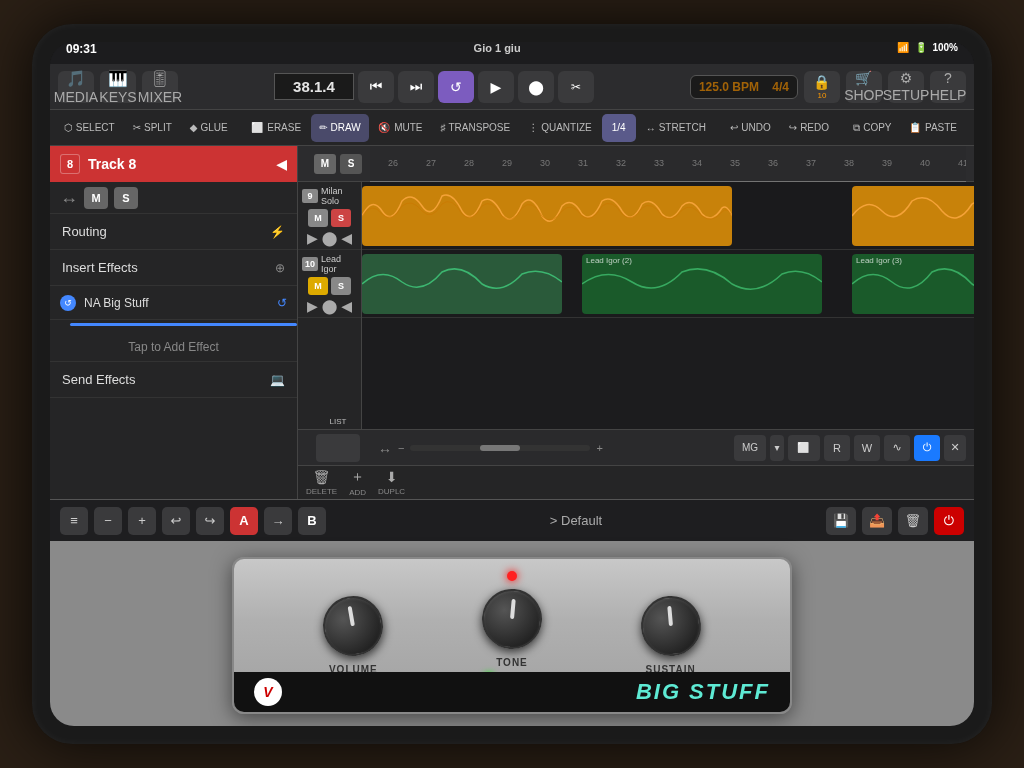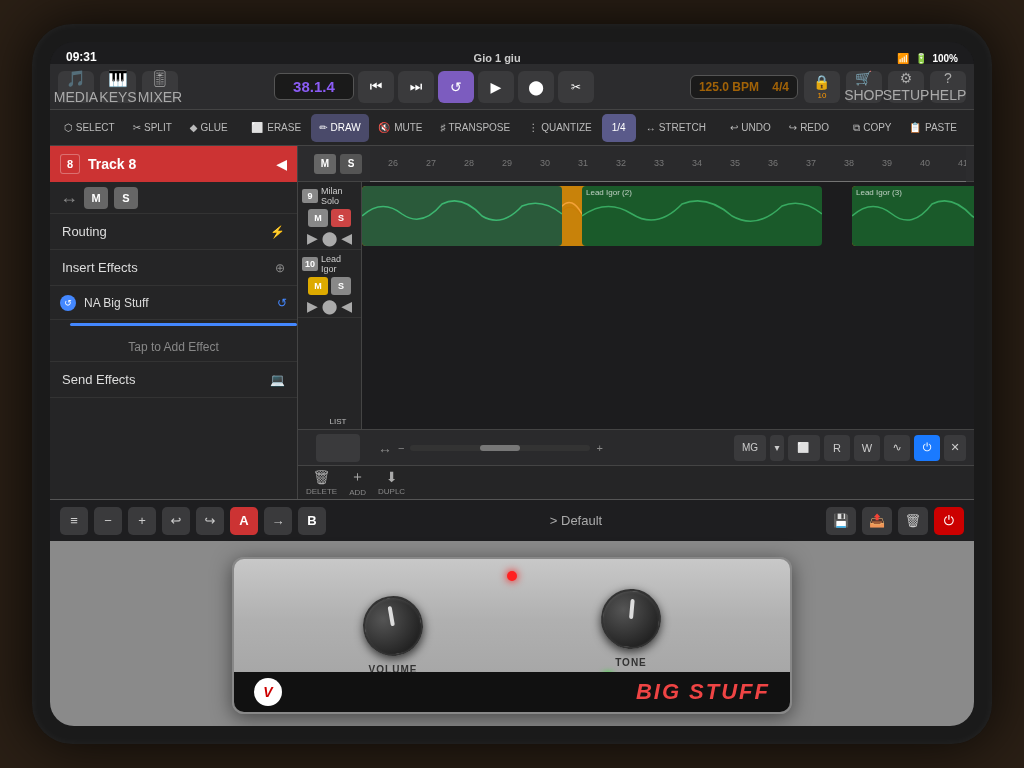--- a/index.html
+++ b/index.html
@@ -32,21 +32,21 @@
       overflow: hidden;
       display: flex;
       flex-direction: column;
     }
 
     
     .status-bar {
       height: 22px;
       background: #1c1c1e;
       display: flex;
-      align-items: flex-end;
+      align-items: flex-start;
       justify-content: space-between;
       padding: 0 16px;
       font-size: 11px;
       color: white;
       font-weight: 600;
       flex-shrink: 0;
     }
 
     .status-right {
       display: flex;
@@ -93,23 +93,23 @@
       color: white;
     }
 
     .transport-btn small {
       font-size: 14px;
     }
 
     .position-display {
       background: #1a1a1a;
       border: 1px solid #555;
-      border-radius: 6px;
+      border-radius: 0;
       padding: 4px 10px;
-      color: #8b5cf6;
+      color: #e5e5e5;
       font-size: 15px;
       font-weight: bold;
       min-width: 80px;
       text-align: center;
     }
 
     .bpm-display {
       background: #1a1a1a;
       border: 1px solid #555;
       border-radius: 6px;
@@ -895,21 +895,21 @@
               </div>
               <div style="display:flex; gap:4px; width:100%; justify-content:center;">
                 <span style="font-size:14px;color:#aaa;cursor:pointer;">▶</span>
                 <span style="font-size:14px;color:#aaa;">⬤</span>
                 <span style="font-size:14px;color:#aaa;">◀</span>
               </div>
             </div>
 
           </div>
 
-          <div style="flex:1; overflow:hidden; display:flex; flex-direction:row;">
+          <div style="flex:1; overflow:hidden; display:flex; flex-direction:column;">
 
             <div style="height:68px; position:relative; border-bottom:1px solid #333; background:#1a1a1c;">
 
               <div style="position:absolute; left:0; top:4px; width:370px; height:60px; background:#c8820a; border-radius:4px; overflow:hidden;">
                 <svg class="wave-svg" viewBox="0 0 370 60" preserveAspectRatio="none">
                   <path d="M0,30 Q10,10 20,25 Q30,40 40,15 Q50,5 60,20 Q70,35 80,10 Q90,5 100,25 Q110,40 120,15 Q130,8 140,28 Q150,42 160,18 Q170,6 180,30 Q190,44 200,20 Q210,10 220,28 Q230,38 240,15 Q250,8 260,25 Q270,40 280,18 Q290,10 300,28 Q310,38 320,20 Q330,10 340,28 Q350,38 360,22 Q365,18 370,30" stroke="#ffaa44" stroke-width="1.5" fill="none" opacity="0.8"></path>
                   <path d="M0,30 Q10,15 20,28 Q30,38 40,20 Q50,12 60,25 Q70,35 80,18 Q90,10 100,28 Q110,38 120,20 Q130,12 140,30 Q150,40 160,22 Q170,12 180,30 Q190,40 200,25 Q210,15 220,30 Q230,38 240,20 Q250,12 260,28 Q270,38 280,22 Q290,14 300,30 Q310,38 320,24 Q330,16 340,30 Q350,38 360,26 Q365,20 370,30" stroke="#cc7700" stroke-width="1" fill="rgba(200,130,10,0.3)" opacity="0.6"></path>
                 </svg>
               </div>
 
@@ -1029,27 +1029,31 @@
           <div class="pedal-knob" style="transform: rotate(5deg);"></div>
           <span class="knob-label">TONE</span>
 
           <div style="display:flex;align-items:center;gap:4px;margin-top:-4px;">
             <div style="width:8px;height:8px;background:#44ff44;border-radius:50;box-shadow:0 0 6px #0f0;"></div>
             <span style="font-size:9px;color:#333;font-weight:bold;">-15 dB</span>
             <div style="width:10px;height:10px;background:#222;border-radius:50%;border:2px solid #555;"></div>
           </div>
         </div>
 
+        <div class="pedal-knob-group">
+          <div class="pedal-knob" style="transform: rotate(-5deg);"></div>
+          <span class="knob-label">SUSTAIN</span>
+        </div>
 
         <div class="pedal-bottom">
           <div class="pedal-logo">
             <div class="pedal-v-logo">V</div>
           </div>
           <div class="pedal-title">
-            <span style="color:#ef4444;font-style:italic;">BIG STUFF</span>
+            <span style="color:#5eead4;font-style:italic;">BIG STUFF</span>
           </div>
         </div>
 
       </div>
     </div>
 
   </div>
 </div>
 
 </body></html>

